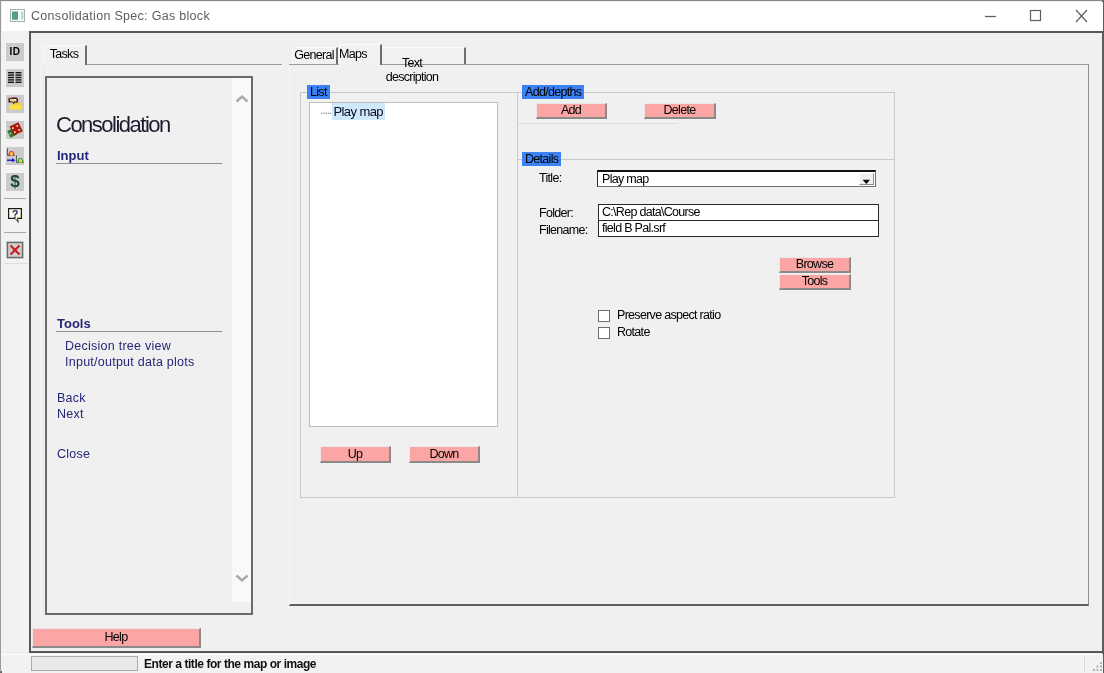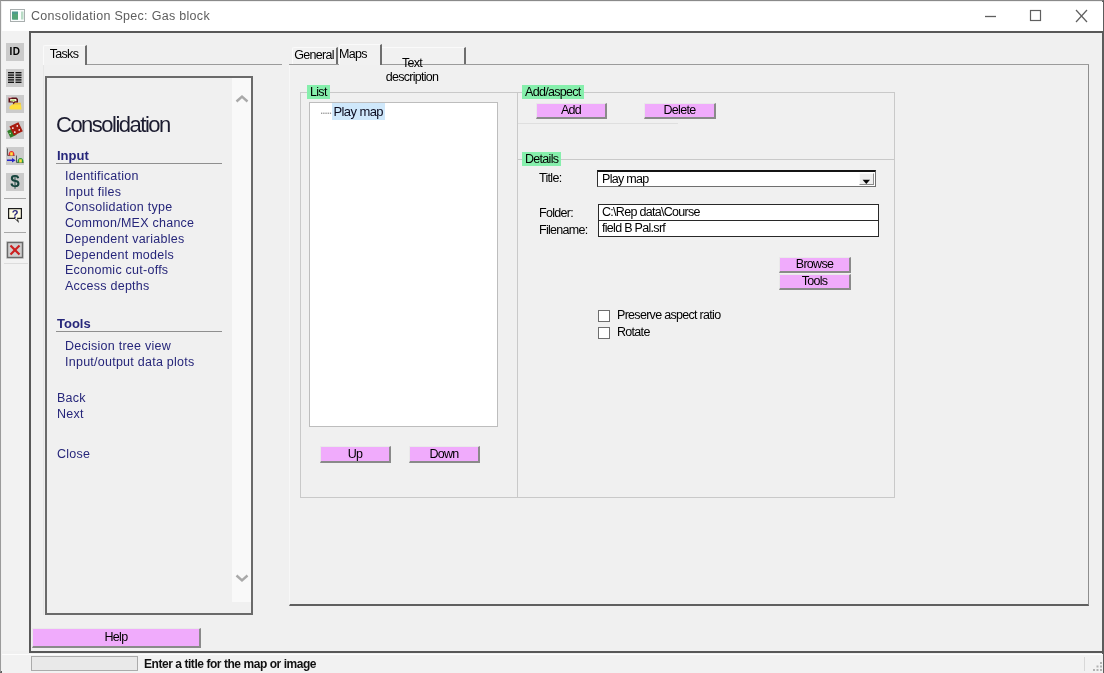--- a/index.html
+++ b/index.html
@@ -2,26 +2,26 @@
 <html><head>
 <meta charset="utf-8">
 <style>
   html,body{margin:0;padding:0;}
   body{width:1104px;height:673px;overflow:hidden;font-family:"Liberation Sans",sans-serif;}
   #win{position:absolute;left:0;top:0;width:1104px;height:673px;background:#f0f0f0;
        border-top:1px solid #8a8a8a;border-left:1px solid #9b9b9b;border-right:2px solid #5c5c5c;border-bottom:2px solid #5c5c5c;box-sizing:border-box;}
   .abs{position:absolute;}
   .ctl{font-size:12.5px;letter-spacing:-0.7px;color:#000;}
   
-  .btn{position:absolute;background:#f0abfc;box-sizing:border-box;
+  .btn{position:absolute;background:#fca5a5;box-sizing:border-box;
        border-top:1px solid #e9e9e9;border-left:1px solid #e9e9e9;
        border-right:2px solid #8a8a8a;border-bottom:2px solid #8a8a8a;
        font-size:12.5px;letter-spacing:-0.7px;color:#000;text-align:center;}
   .grp{position:absolute;border:1px solid #c9c9c9;box-sizing:border-box;}
-  .grplabel{position:absolute;background:#86efac;font-size:12.5px;letter-spacing:-0.7px;
+  .grplabel{position:absolute;background:#3b82f6;font-size:12.5px;letter-spacing:-0.7px;
        color:#000;padding:0 3px;}
   .navy{color:#26267a;}
 </style>
 </head>
 <body>
 <div id="win">
 
   <div class="abs" style="left:1px;top:1px;width:1101px;height:29px;background:#ffffff;"></div>
   <svg class="abs" style="left:9px;top:8px;" width="15" height="13" viewBox="0 0 15 13">
     <rect x="0" y="0" width="15" height="13" fill="#a8aeae"></rect>
@@ -140,23 +140,20 @@
   <svg class="abs" style="left:234px;top:93px;" width="14" height="10" viewBox="0 0 14 10">
     <polyline points="1.5,7.5 7,2.5 12.5,7.5" fill="none" stroke="#a9a9a9" stroke-width="2.4"></polyline>
   </svg>
   <svg class="abs" style="left:234px;top:572px;" width="14" height="10" viewBox="0 0 14 10">
     <polyline points="1.5,2.5 7,7.5 12.5,2.5" fill="none" stroke="#a9a9a9" stroke-width="2.4"></polyline>
   </svg>
 
   <div class="abs" style="left:55px;top:102.5px;font-size:22px;letter-spacing:-1.5px;color:#1c1c30;margin-top:8px;">Consolidation</div>
   <div class="abs navy" style="left:56px;top:147px;font-size:13px;font-weight:bold;">Input</div>
   <div class="abs" style="left:55px;top:162px;width:166px;height:1px;background:#8f8f8f;"></div>
-  <div class="abs navy" style="left:64px;top:168px;font-size:12.5px;letter-spacing:0.25px;line-height:15.7px;">
-    Identification<br>Input files<br>Consolidation type<br>Common/MEX chance<br>Dependent variables<br>Dependent models<br>Economic cut-offs<br>Access depths
-  </div>
   <div class="abs navy" style="left:56px;top:315px;font-size:13px;font-weight:bold;">Tools</div>
   <div class="abs" style="left:55px;top:330px;width:166px;height:1px;background:#8f8f8f;"></div>
   <div class="abs navy" style="left:64px;top:337px;font-size:12.5px;letter-spacing:0.25px;line-height:16px;">
     Decision tree view<br>Input/output data plots
   </div>
   <div class="abs navy" style="left:56px;top:389px;font-size:12.5px;letter-spacing:0.25px;line-height:16px;">Back<br>Next</div>
   <div class="abs navy" style="left:56px;top:446px;font-size:12.5px;letter-spacing:0.25px;">Close</div>
 
   <div class="abs" style="left:288px;top:63px;width:800px;height:1px;background:#9b9b9b;"></div>
 
@@ -186,21 +183,21 @@
       <rect x="8.8" y="2.6" width="1.3" height="1.3"></rect>
     </g>
   </svg>
   <div class="abs" style="left:331px;top:102px;width:53px;height:17px;background:#cfe8fb;"></div>
   <div class="abs ctl" style="left:332.5px;top:103px;color:#0c0c20;font-size:13px;letter-spacing:-0.6px;">Play map</div>
 
   <div class="btn" style="left:319px;top:445px;width:71px;height:17px;line-height:14px;">Up</div>
   <div class="btn" style="left:408px;top:445px;width:71px;height:17px;line-height:14px;">Down</div>
 
   <div class="grp" style="left:516px;top:91px;width:378px;height:406px;"></div>
-  <div class="grplabel" style="left:521px;top:84px;">Add/aspect</div>
+  <div class="grplabel" style="left:521px;top:84px;">Add/depths</div>
   <div class="abs" style="left:517px;top:122px;width:160px;height:1px;background:#dfdfdf;"></div>
 
   <div class="abs" style="left:517px;top:158px;width:376px;height:1px;background:#c9c9c9;"></div>
   <div class="grplabel" style="left:521px;top:151px;">Details</div>
 
   <div class="btn" style="left:535px;top:102px;width:71px;height:16px;line-height:13px;">Add</div>
   <div class="btn" style="left:643px;top:102px;width:72px;height:16px;line-height:13px;">Delete</div>
 
   <div class="abs ctl" style="left:538px;top:170px;">Title:</div>
   <div class="abs" style="left:596px;top:169px;width:279px;height:17px;background:#fff;box-sizing:border-box;

